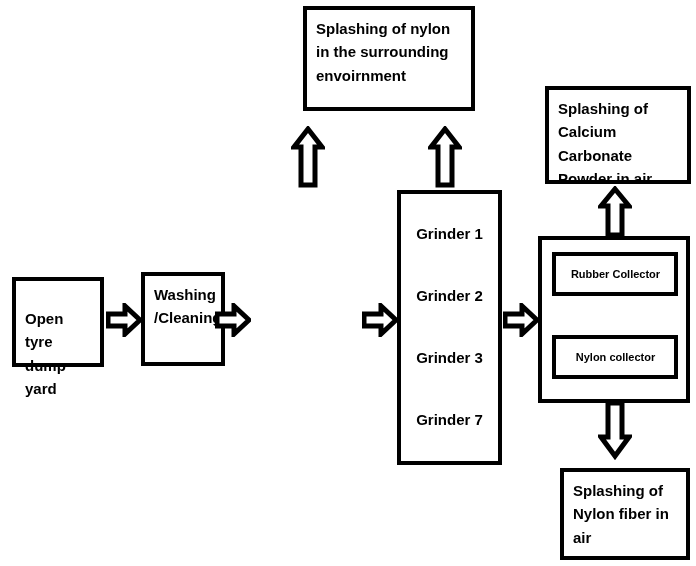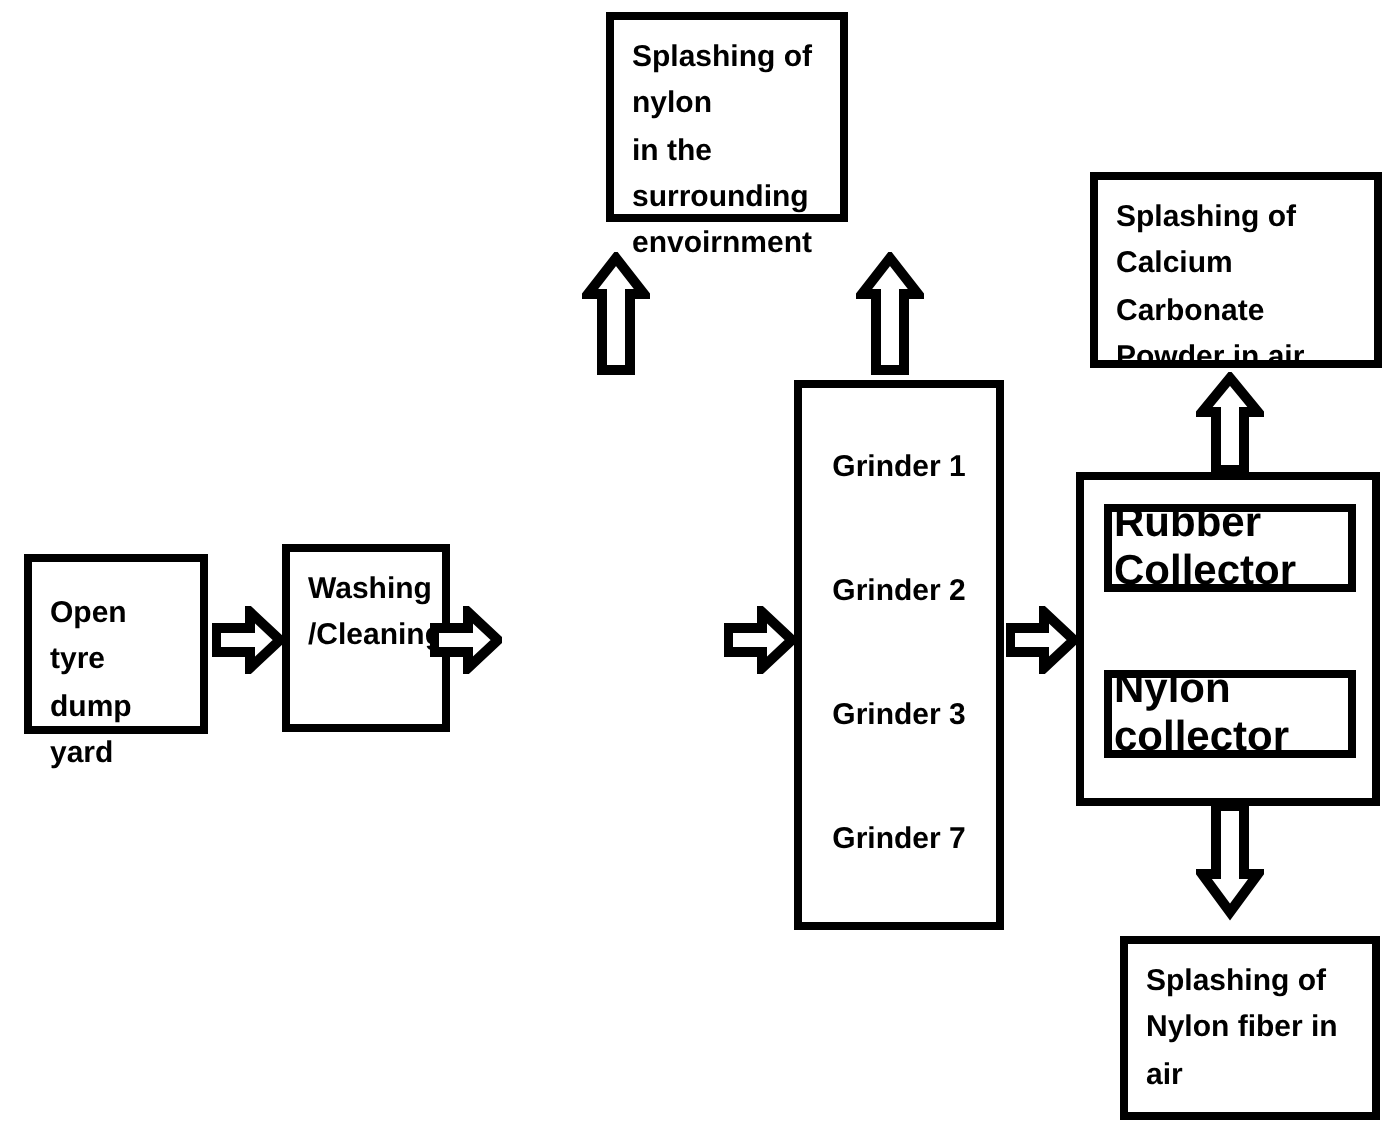--- a/index.html
+++ b/index.html
@@ -57,53 +57,54 @@
     box-sizing: border-box;
     border: 4px solid #000000;
     background: #ffffff;
   }
   .inner-box {
     position: absolute;
     box-sizing: border-box;
     border: 4px solid #000000;
     background: #ffffff;
     font-weight: bold;
-    font-size: 21px;
+    font-size: 11px;
     color: #000000;
     display: flex;
     align-items: center;
     padding-left: 1px;
+    justify-content: center;
   }
   
   .arrow {
     position: absolute;
   }
   .arrow svg {
     display: block;
   }
 </style>
 </head>
 <body>
 
 <div id="canvas">
 
-  <div class="box" style="left:303px; top:6px; width:121px; height:105px;">
+  <div class="box" style="left:303px; top:6px; width:172px; height:105px;">
     <span class="txt">Splashing of nylon
 in the surrounding
 envoirnment</span>
   </div>
 
   <div class="box" style="left:545px; top:86px; width:146px; height:98px;">
     <span class="txt">Splashing of
 Calcium Carbonate
 Powder in air</span>
   </div>
 
   <div class="box" style="left:12px; top:277px; width:92px; height:90px;">
-    <span class="txt" style="padding-top:14px;">Open tyre
+    <span class="txt" style="padding-top:14px;margin-top:12px;">Open tyre
 dump yard</span>
   </div>
 
   <div class="box" style="left:141px; top:272px; width:84px; height:94px;">
     <span class="txt" style="">Washing
 /Cleaning</span>
   </div>
 
 
   <div class="colbox" style="left:397px; top:190px; width:105px; height:275px;">

